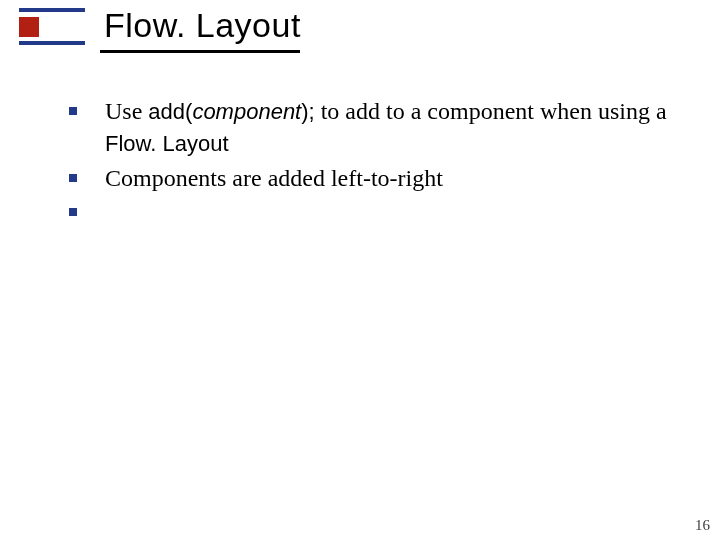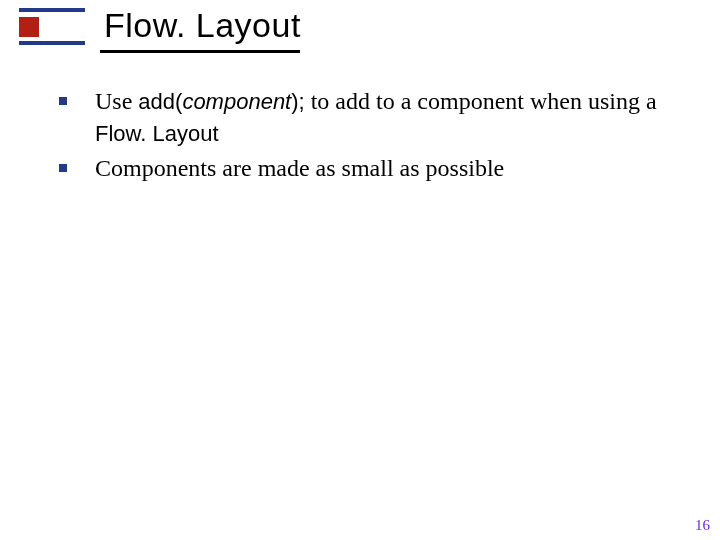--- a/index.html
+++ b/index.html
@@ -58,21 +58,21 @@
     left: 100px;
     top: 50px;
     width: 200px;
     height: 3px;
     background: #000;
   }
   ul.bullets {
     position: absolute;
     left: 55px;
     top: 85px;
-    margin: 0;
+    margin: 10px;
     padding: 0;
     list-style: none;
     width: 620px;
   }
   ul.bullets li {
     position: relative;
     padding-left: 40px;
     font-size: 24px;
     line-height: 1.35;
     color: #000;
@@ -92,21 +92,21 @@
   }
   .ital {
     font-style: italic;
   }
   .page-number {
     position: absolute;
     right: 10px;
     bottom: 6px;
     font-family: "Times New Roman", Times, serif;
     font-size: 15px;
-    color: #6d28d9;
+    color: #404040;
   }
 </style>
 </head>
 <body>
 
 <div class="title-ornament">
   <div class="blue-top"></div>
   <div class="red-bar"></div>
   <div class="blue-bottom"></div>
 </div>
@@ -114,23 +114,23 @@
 <div class="slide-title">Flow. Layout</div>
 <div class="title-underline"></div>
 
 <ul class="bullets">
   <li>
     <span class="sq"></span>
     <span>Use   </span><span class="sans">add(</span><span class="sans ital">component</span><span class="sans">);</span><span>   to add to a component when using a </span><span class="sans">Flow. Layout</span>
   </li>
   <li>
     <span class="sq"></span>
+    <span>Components are added left-to-right</span>
   </li>
   <li>
     <span class="sq"></span>
   </li>
   <li>
     <span class="sq"></span>
-    <span>Components are made as small as possible</span>
   </li>
 </ul>
 
 <div class="page-number">16</div>
 
 </body></html>

